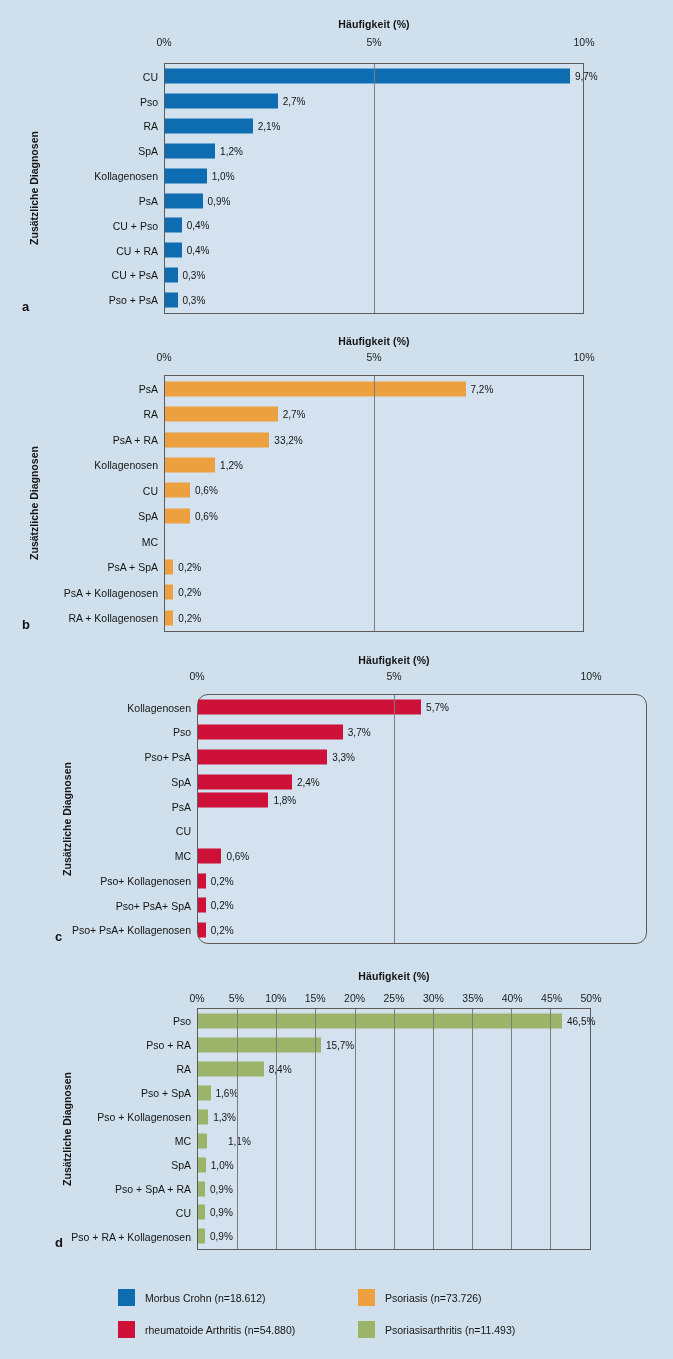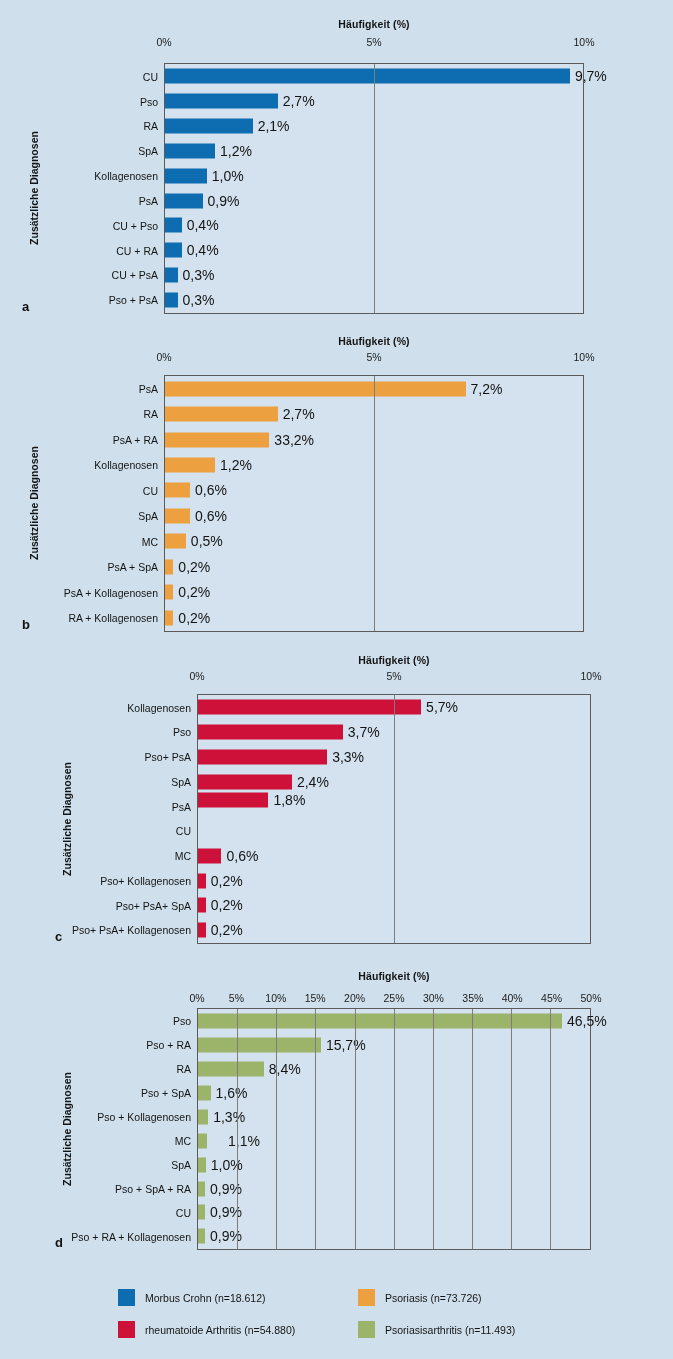--- a/index.html
+++ b/index.html
@@ -34,21 +34,21 @@
   .gridline{
     position:absolute;top:0;bottom:0;width:1px;background:#7d7d7d;
   }
   .row{position:absolute;left:0;right:0;}
   .bar{
     position:absolute;left:0;top:50%;transform:translateY(-50%);
     height:15px;
   }
   .bar-value{
     position:absolute;top:50%;transform:translateY(-50%);
-    font-size:14px;white-space:nowrap;color:#141414;
+    font-size:10px;white-space:nowrap;color:#141414;
   }
   .cat-label{
     position:absolute;top:50%;transform:translateY(-50%);
     font-size:10.5px;text-align:right;white-space:nowrap;color:#141414;
   }
   .y-axis-title{
     position:absolute;
     font-size:10.5px;font-weight:bold;color:#141414;
     transform-origin:0 0;
     transform:rotate(-90deg);
@@ -173,24 +173,20 @@
           <div class="bar-value" style="left: 55.088px;">1,2%</div>
         </div>
         <div class="row" style="top: 101.76px; height: 25.44px;">
           <div class="bar" style="width: 25.044px; background: rgb(237, 160, 64);"></div>
           <div class="bar-value" style="left: 30.044px;">0,6%</div>
         </div>
         <div class="row" style="top: 127.2px; height: 25.44px;">
           <div class="bar" style="width: 25.044px; background: rgb(237, 160, 64);"></div>
           <div class="bar-value" style="left: 30.044px;">0,6%</div>
         </div>
-        <div class="row" style="top: 152.64px; height: 25.44px;">
-          <div class="bar" style="width: 20.87px; background: rgb(237, 160, 64);"></div>
-          <div class="bar-value" style="left: 25.87px;">0,5%</div>
-        </div>
         <div class="row" style="top: 178.08px; height: 25.44px;">
           <div class="bar" style="width: 8.348px; background: rgb(237, 160, 64);"></div>
           <div class="bar-value" style="left: 13.348px;">0,2%</div>
         </div>
         <div class="row" style="top: 203.52px; height: 25.44px;">
           <div class="bar" style="width: 8.348px; background: rgb(237, 160, 64);"></div>
           <div class="bar-value" style="left: 13.348px;">0,2%</div>
         </div>
         <div class="row" style="top: 228.96px; height: 25.44px;">
           <div class="bar" style="width: 8.348px; background: rgb(237, 160, 64);"></div>
@@ -211,21 +207,21 @@
       <div class="cat-label" style="right: 482px; top: 707.67px;">Kollagenosen</div>
       <div class="cat-label" style="right: 482px; top: 732.41px;">Pso</div>
       <div class="cat-label" style="right: 482px; top: 757.15px;">Pso+ PsA</div>
       <div class="cat-label" style="right: 482px; top: 781.89px;">SpA</div>
       <div class="cat-label" style="right: 482px; top: 806.63px;">PsA</div>
       <div class="cat-label" style="right: 482px; top: 831.37px;">CU</div>
       <div class="cat-label" style="right: 482px; top: 856.11px;">MC</div>
       <div class="cat-label" style="right: 482px; top: 880.85px;">Pso+ Kollagenosen</div>
       <div class="cat-label" style="right: 482px; top: 905.59px;">Pso+ PsA+ SpA</div>
       <div class="cat-label" style="right: 482px; top: 930.33px;">Pso+ PsA+ Kollagenosen</div>
-      <div class="plot" style="left: 197px; top: 694px; width: 394px; height: 250px;">
+      <div class="plot" style="left: 197px; top: 694px; width: 450px; height: 250px; border-radius: 11px;">
         <div class="row" style="top: 0px; height: 24.74px;">
           <div class="bar" style="width: 223.098px; background: rgb(206, 17, 57);"></div>
           <div class="bar-value" style="left: 228.098px;">5,7%</div>
         </div>
         <div class="row" style="top: 24.74px; height: 24.74px;">
           <div class="bar" style="width: 144.818px; background: rgb(206, 17, 57);"></div>
           <div class="bar-value" style="left: 149.818px;">3,7%</div>
         </div>
         <div class="row" style="top: 49.48px; height: 24.74px;">
           <div class="bar" style="width: 129.162px; background: rgb(206, 17, 57);"></div>

